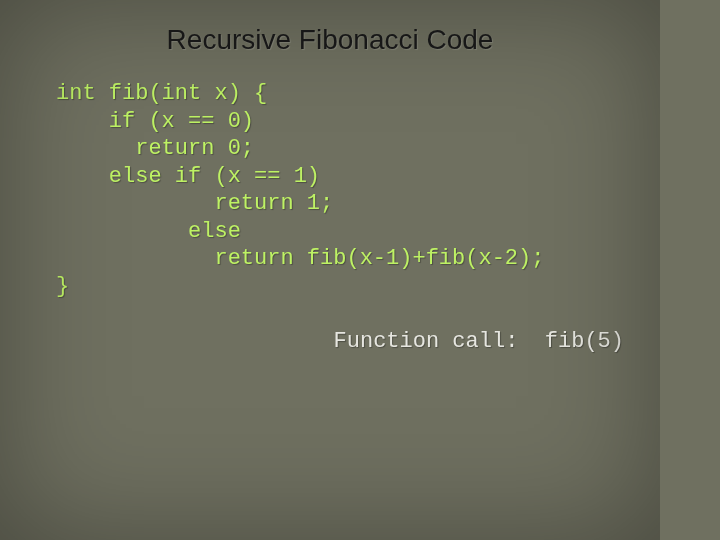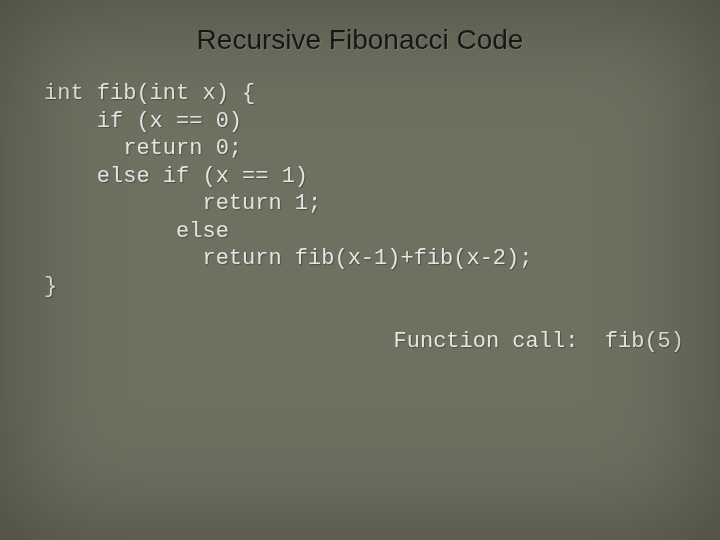--- a/index.html
+++ b/index.html
@@ -8,42 +8,42 @@
     width: 720px;
     height: 540px;
     overflow: hidden;
   }
   body {
     background: #6f7060;
     font-family: Arial, Helvetica, sans-serif;
     position: relative;
   }
   .slide {
-    width: 720px;
+    width: 660px;
     height: 540px;
     box-sizing: border-box;
     padding: 18px 36px 36px 36px;
     position: relative;
   }
   .title {
     text-align: center;
     font-size: 28px;
     color: #1a1a1a;
     margin: 6px 0 24px 0;
     font-weight: 400;
     text-shadow: 1px 1px 1px rgba(255,255,255,0.15);
   }
   .code-block {
     font-family: "Courier New", Courier, monospace;
     font-size: 22px;
     line-height: 1.25;
-    color: #e5e5e5;
+    color: #bef264;
     white-space: pre;
     text-shadow: 1px 1px 1px rgba(0,0,0,0.3);
-    margin-left: 8px;
+    margin-left: 20px;
   }
   .call-line {
     font-family: "Courier New", Courier, monospace;
     font-size: 22px;
     line-height: 1.25;
     color: #e6e6e0;
     white-space: pre;
     text-shadow: 1px 1px 1px rgba(0,0,0,0.3);
     margin-left: 8px;
     margin-top: 28px;

